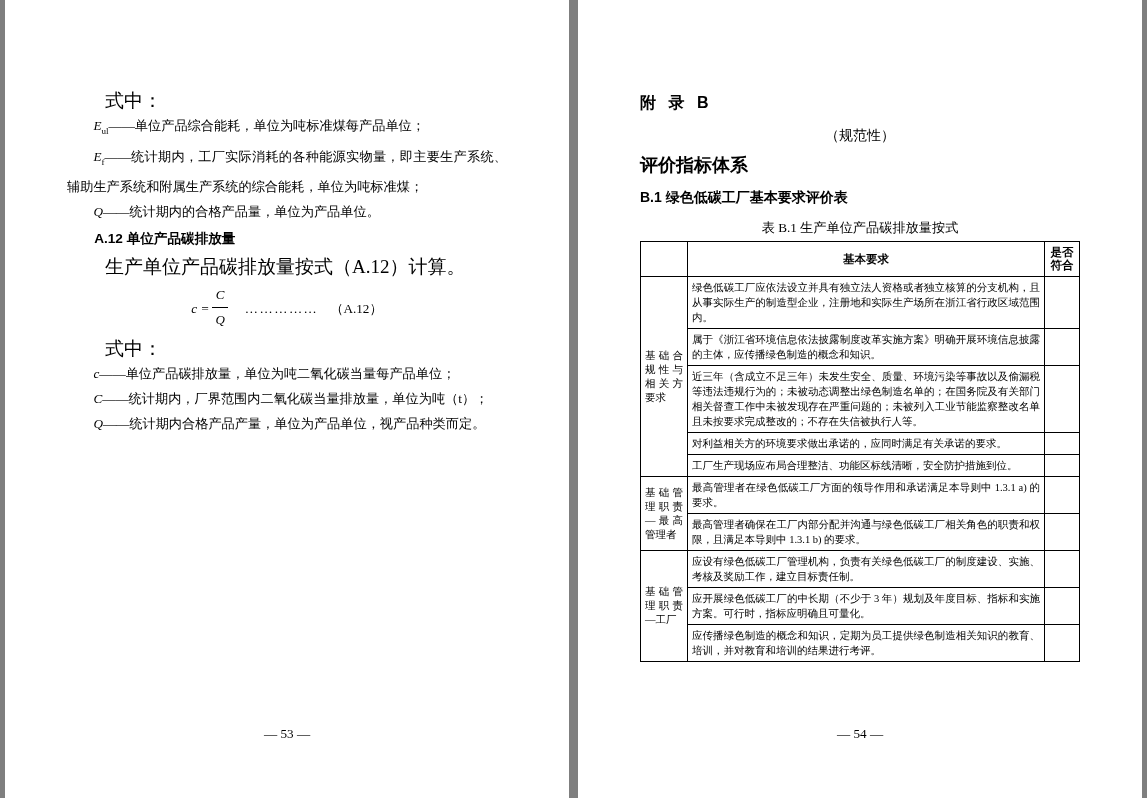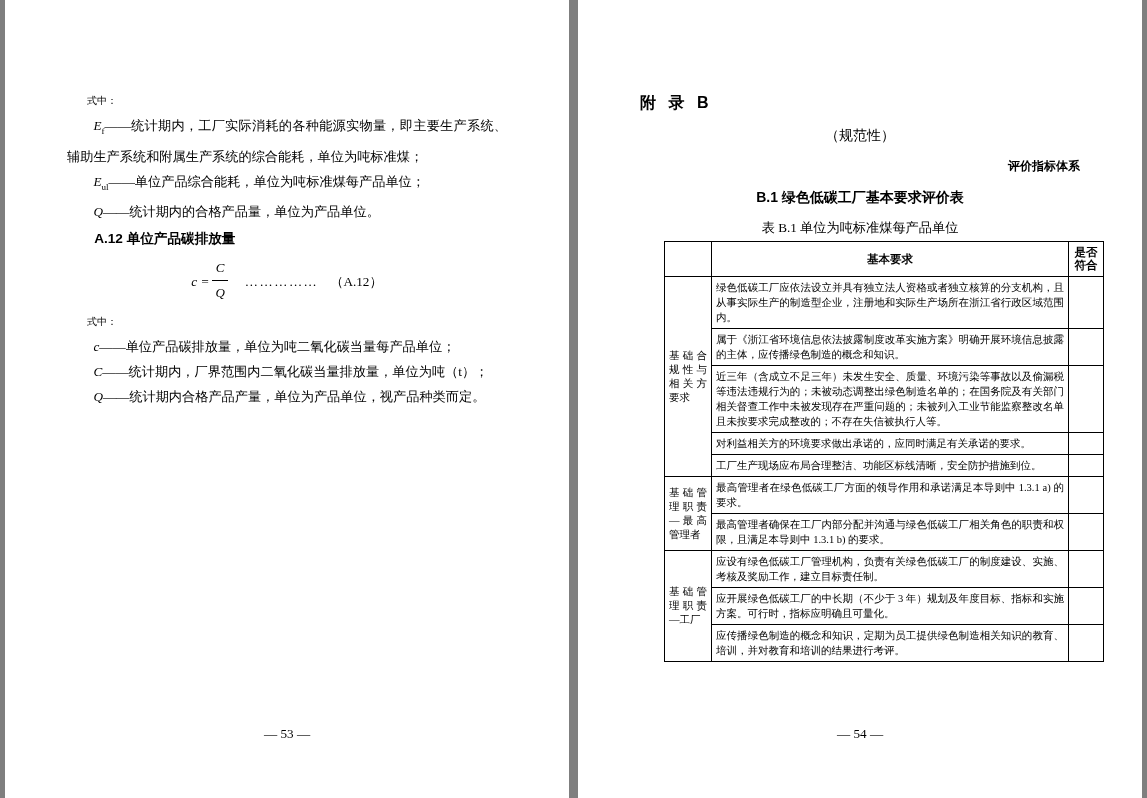--- a/index.html
+++ b/index.html
@@ -37,21 +37,21 @@
     width: 564px;
     height: 798px;
   }
   .page-inner {
     position: absolute;
     left: 0; right: 0; top: 0; bottom: 0;
     padding: 88px 62px 0 62px;
     box-sizing: border-box;
   }
   .para {
-    font-size: 10px;
+    font-size: 19px;
     line-height: 25px;
     color: #000;
     text-align: justify;
     margin: 0;
     text-indent: 2em;
   }
   .hang {
     font-size: 13.2px;
     line-height: 25px;
     color: #000;
@@ -119,48 +119,46 @@
     line-height: 30px;
     font-family: "Liberation Sans", sans-serif;
   }
   .app-sub {
     text-align: center;
     font-size: 14px;
     margin: 4px 0 0 0;
     line-height: 28px;
   }
   .app-sub2 {
-    text-align: right;
-    font-size: 12px;
+    text-align: left;
+    font-size: 18px;
     font-weight: bold;
     margin: 2px 0 2px 0;
     line-height: 28px;
-    font-family: Liberation Serif, serif;
+    font-family: Liberation Mono, monospace;
   }
   .b-head {
     font-size: 14px;
     font-weight: bold;
     line-height: 26px;
     margin: 4px 0 2px 0;
     font-family: "Liberation Sans", sans-serif;
-    text-align: center;
   }
   .tbl-caption {
     text-align: center;
     font-size: 13.2px;
     margin: 8px 0 3px 0;
     line-height: 20px;
   }
   table.eval {
     border-collapse: collapse;
     width: 100%;
     table-layout: fixed;
     font-size: 10.5px;
     line-height: 15px;
-    margin-left: 24px;
   }
   table.eval th, table.eval td {
     border: 1px solid #000;
     padding: 3px 4px;
     vertical-align: middle;
     text-align: justify;
   }
   table.eval th {
     text-align: center;
     font-weight: bold;
@@ -184,33 +182,34 @@
 </head>
 <body>
 
 <div class="viewer">
 
   <div class="page page-left">
     <div class="page-inner">
       <p class="para">式中：</p>
 
       <p class="hang">
+        <span class="ital">E</span><span class="sub">ul</span><span>——单位产品综合能耗，单位为吨标准煤每产品单位；</span>
+      </p>
+
+      <p class="hang">
         <span class="ital">E</span><span class="sub">f</span><span>——统计期内，工厂实际消耗的各种能源实物量，即主要生产系统、辅助生产系统和附属生产系统的综合能耗，单位为吨标准煤；</span>
       </p>
 
       <p class="hang">
-        <span class="ital">E</span><span class="sub">ul</span><span>——单位产品综合能耗，单位为吨标准煤每产品单位；</span>
-      </p>
-
-      <p class="hang">
         <span class="ital">Q</span><span>——统计期内的合格产品量，单位为产品单位。</span>
       </p>
 
       <p class="sec-head">A.12  单位产品碳排放量</p>
 
+      <p class="para">生产单位产品碳排放量按式（A.12）计算。</p>
 
       <div class="formula-line">
         <span class="ital">c =</span>
         <span class="frac">
           <span class="num">C</span>
           <span class="den">Q</span>
         </span>
         <span class="dots">……………</span>
         <span class="eqno">（A.12）</span>
       </div>
@@ -232,21 +231,21 @@
     </div>
     <div class="page-num">— 53 —</div>
   </div>
 
   <div class="page page-right">
     <div class="page-inner">
       <p class="app-title">附 录 B</p>
       <p class="app-sub">（规范性）</p>
       <p class="app-sub2">评价指标体系</p>
       <p class="b-head">B.1  绿色低碳工厂基本要求评价表</p>
-      <p class="tbl-caption">表 B.1  单位为吨标准煤每产品单位</p>
+      <p class="tbl-caption">表 B.1  生产单位产品碳排放量按式</p>
 
       <table class="eval">
         <thead>
           <tr>
             <th class="colcat"></th>
             <th>基本要求</th>
             <th class="colchk">是否符合</th>
           </tr>
         </thead>
         <tbody>

